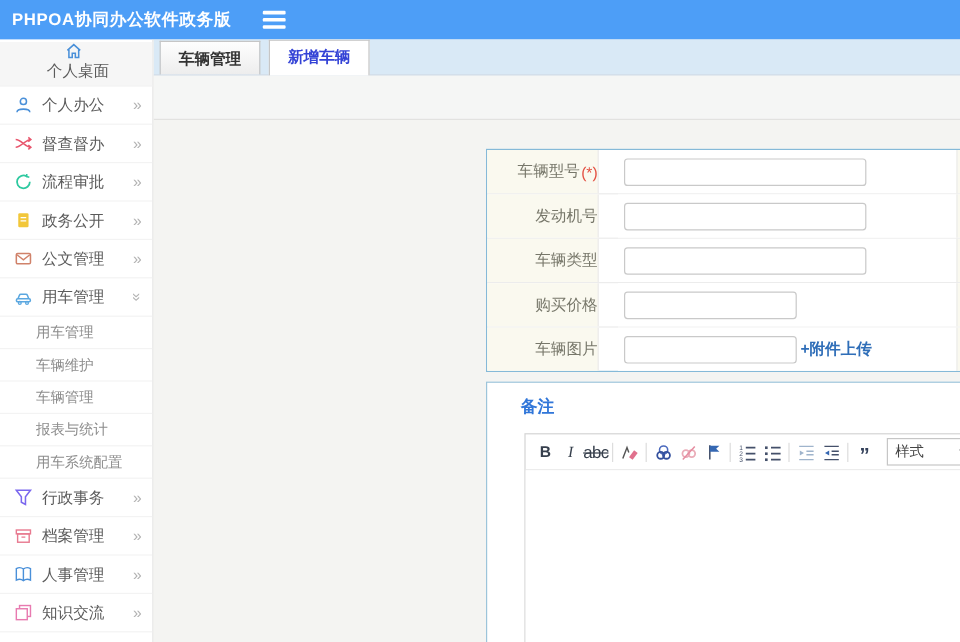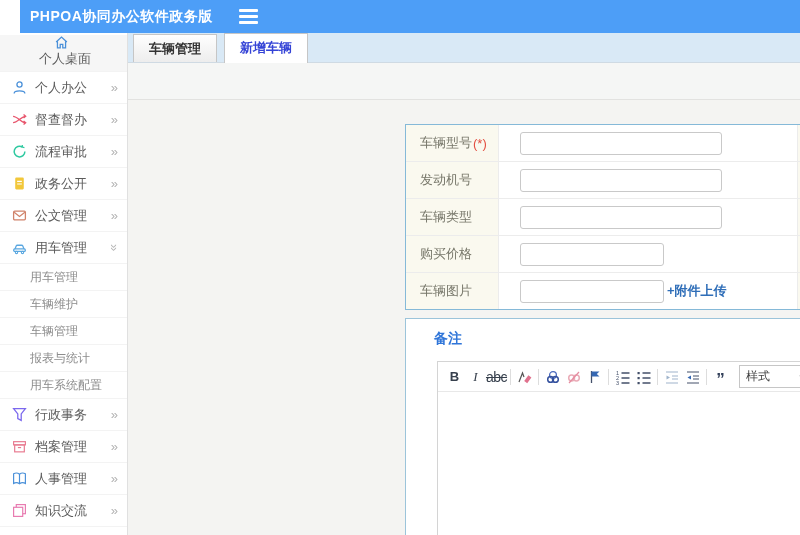--- a/index.html
+++ b/index.html
@@ -1,20 +1,20 @@
 <!DOCTYPE html>
 <html><head>
 <meta charset="utf-8">
 <style>
   html,body{margin:0;padding:0;}
   body{
     width:800px;height:535px;overflow:hidden;background:#fff;
     font-family:"Liberation Sans","DejaVu Sans",sans-serif;font-size:13px;color:#555;
   }
-  .topbar{height:33px;background:#4d9ef7;display:flex;align-items:center;margin-left:20px;}
+  .topbar{height:33px;background:#4d9ef7;display:flex;align-items:center;}
   .topbar .title{color:#fff;font-size:14px;font-weight:bold;margin-left:10px;letter-spacing:.5px;}
   .hamburger{margin-left:26px;display:flex;flex-direction:column;gap:3px;cursor:pointer;}
   .hamburger i{display:block;width:19px;height:3px;background:#fff;border-radius:1px;}
   .main{display:flex;height:502px;}
   
   .sidebar{width:128px;background:#fff;border-right:1px solid #e0e0e0;box-sizing:border-box;padding-top:2px;overflow:hidden;}
   .nav-item{height:31px;display:flex;align-items:center;padding:0 9px 0 12px;border-bottom:1px solid #f3f3f3;cursor:pointer;}
   .nav-item.first{height:36px;background:#f6f6f6;flex-direction:column;}
   .nav-ico{width:15px;height:15px;margin-right:8px;display:flex;align-items:center;flex-shrink:0;}
   .nav-label{flex:1;font-size:13px;color:#5b5b5b;white-space:nowrap;}
@@ -27,21 +27,21 @@
   .tab{height:27px;line-height:27px;padding:0 15px;background:linear-gradient(#fefefe,#ededed);
        border:1px solid #c6c6c6;border-bottom:none;font-weight:bold;font-size:13px;color:#333;margin-right:7px;cursor:pointer;}
   .tab.active{background:#fff;color:#3443d6;height:29px;line-height:28px;margin-bottom:-1px;text-align:right;}
   .band{height:36px;border-bottom:1px solid #e2e2e0;background:#f5f6f5;}
   .work{flex:1;position:relative;overflow:hidden;background:#f4f4f2;}
   
   .form-table{position:absolute;left:277px;top:24px;width:620px;background:#fff;border:1px solid #85b9d8;}
   .frow{display:flex;height:36px;border-top:1px solid #ececec;}
   .frow:first-child{border-top:none;}
   .fcell-label{width:93px;background:#faf9ef;display:flex;align-items:center;padding-left:14px;box-sizing:border-box;
-               color:#77776a;font-size:13px;border-right:1px solid #ececec;flex-shrink:0;white-space:nowrap;}
+               color:#77776a;font-size:13px;border-right:1px solid #ececec;flex-shrink:0;white-space:nowrap;justify-content:flex-end;}
   .req{color:#e34f42;margin-left:1px;}
   .fcell-field{width:282px;display:flex;align-items:center;padding-left:5px;box-sizing:border-box;background:#fff;flex-shrink:0;margin-left:16px;}
   .fcell-right{flex:1;background:#faf9ef;border-left:1px solid #ececec;}
   .tinput{height:23px;border:1px solid #c9c9c9;border-radius:3px;box-sizing:border-box;outline:none;padding:0 4px;font-size:12px;background:#fff;}
   .tinput.long{width:202px;}
   .tinput.short{width:144px;}
   .attach-link{color:#2f6eb8;font-size:13px;font-weight:bold;margin-left:3px;text-decoration:none;cursor:pointer;white-space:nowrap;}
   
   .notes-panel{position:absolute;left:277px;top:218px;width:620px;height:400px;background:#fff;border:1px solid #9cc4da;}
   .notes-title{color:#3076d9;font-weight:bold;font-size:14px;margin:11px 0 0 28px;}

